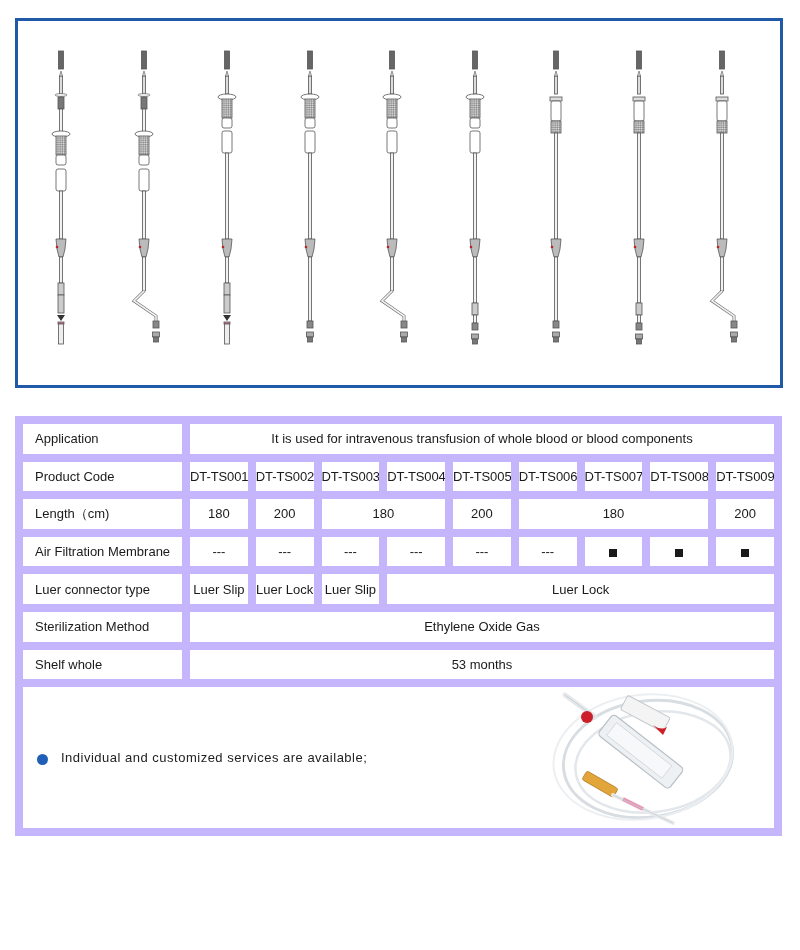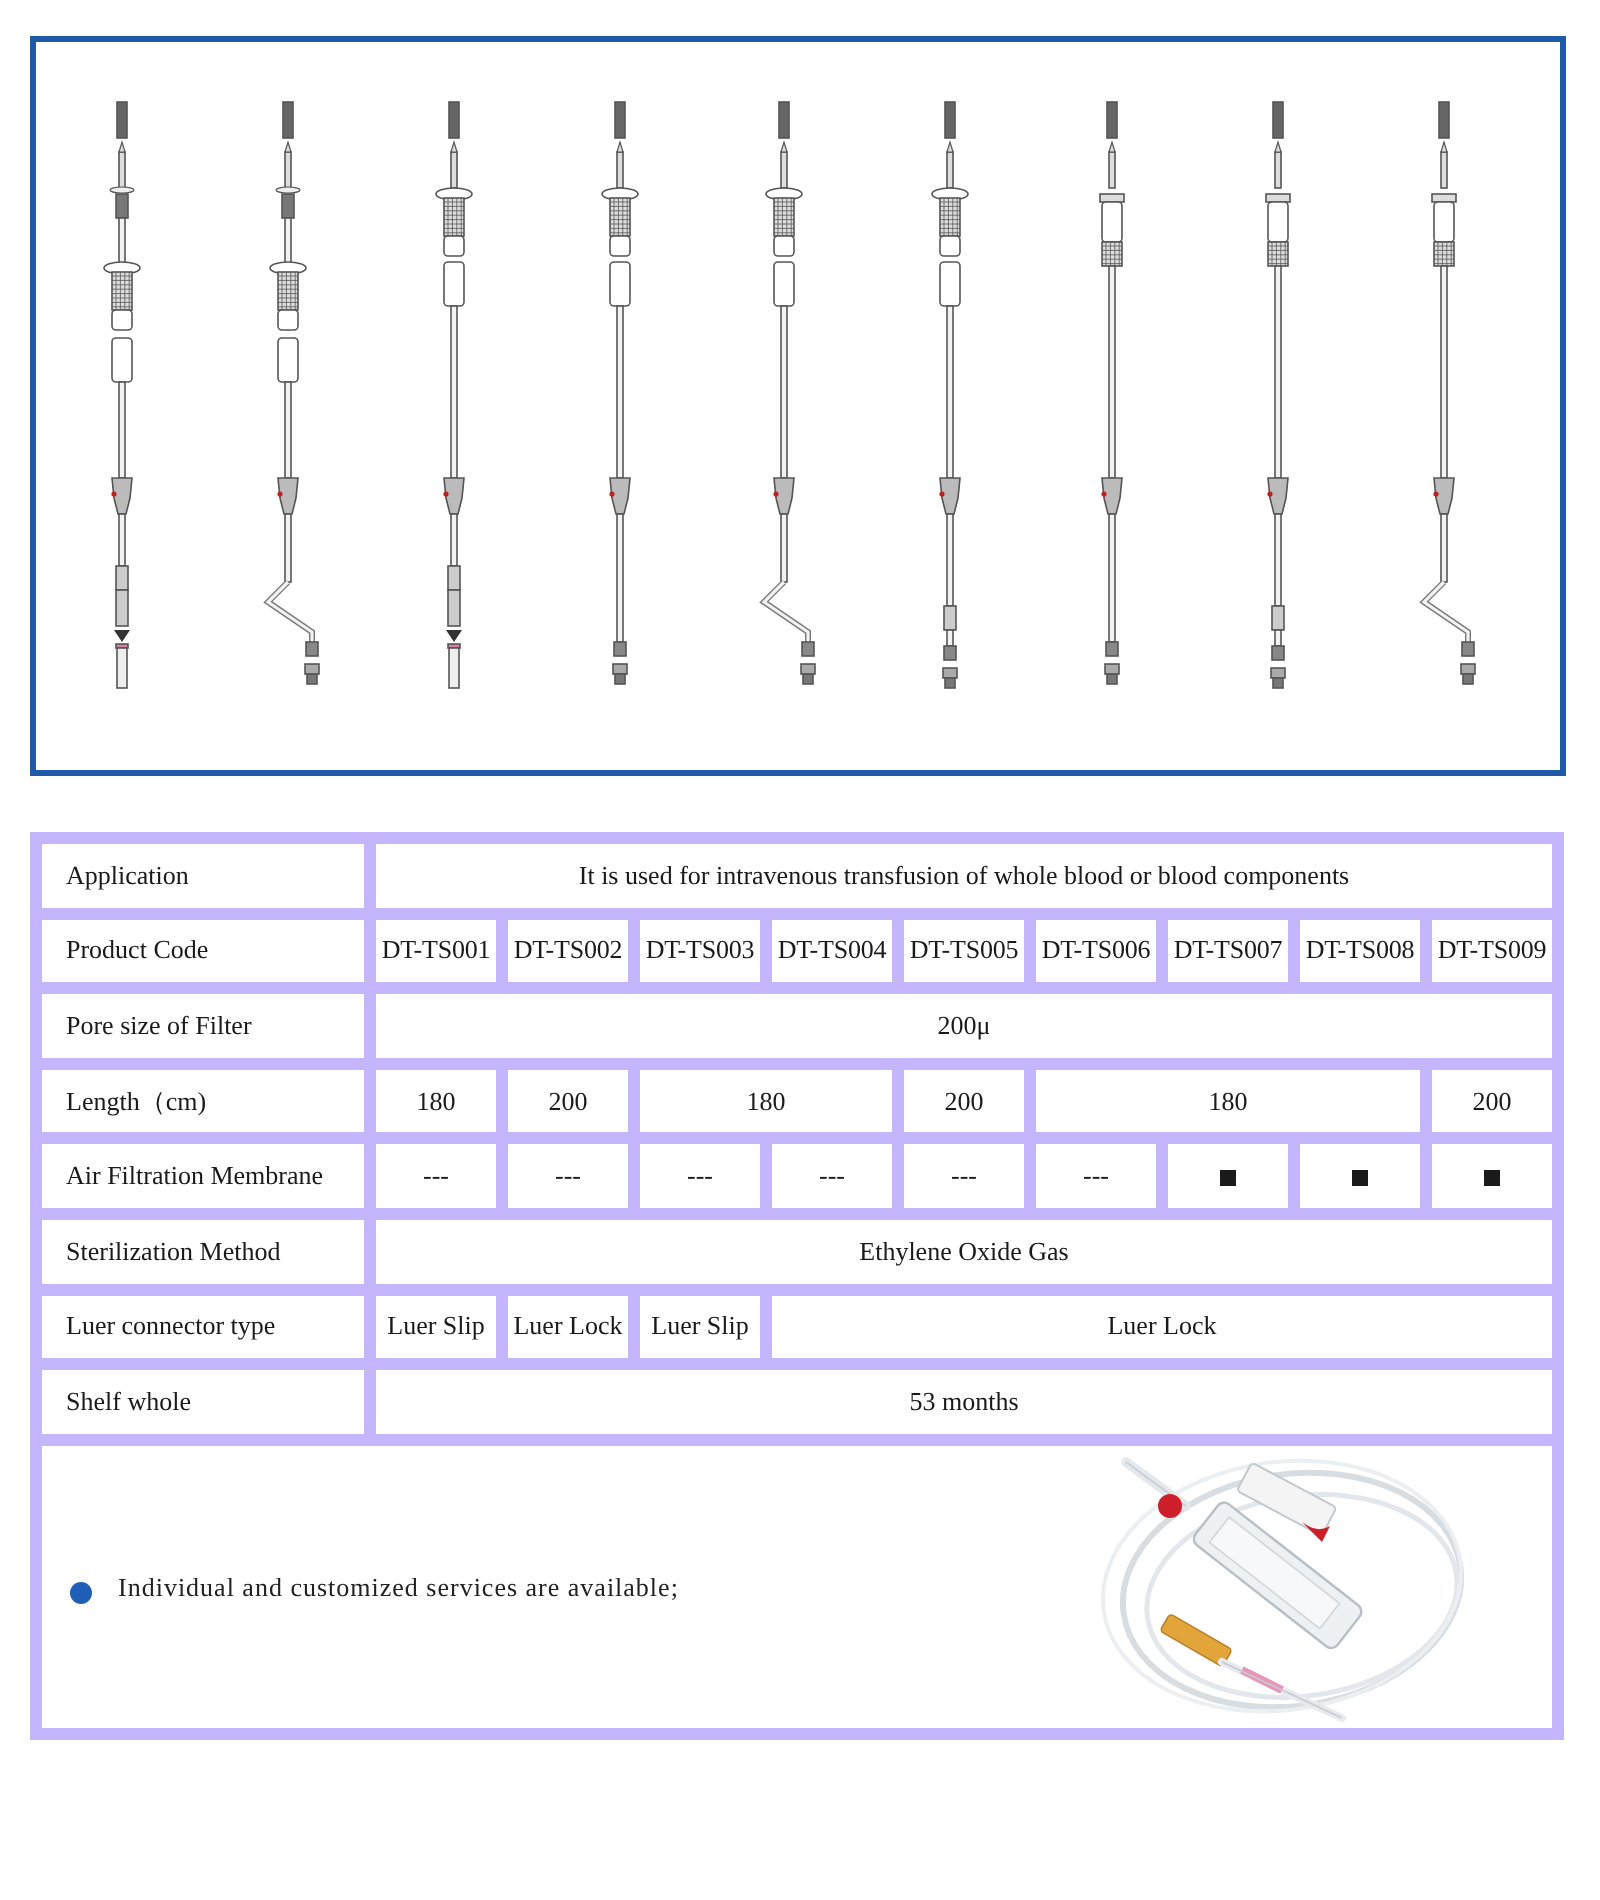--- a/index.html
+++ b/index.html
@@ -8,22 +8,22 @@
     position: absolute; left: 15px; top: 18px; width: 762px; height: 364px;
     border: 3px solid #1e5aa8; background: #ffffff;
   }
   #drawing-panel svg { position: absolute; left: 0; top: 0; }
   #spec-table {
     position: absolute; left: 15px; top: 416px; width: 767px;
     border-collapse: collapse; table-layout: fixed;
     font-size: 13px;
   }
   #spec-table td {
-    border: 6px solid #c4b5fd; padding: 0; text-align: center; vertical-align: middle;
-    white-space: nowrap; overflow: hidden; font-family: Liberation Serif, serif;
+    border: 8px solid #c4b5fd; padding: 0; text-align: center; vertical-align: middle;
+    white-space: nowrap; overflow: hidden;
   }
   #spec-table td.label { text-align: left; padding-left: 12px; }
   #spec-table tr.r { height: 37.6px; }
   #spec-table td.code { font-size: 13px; letter-spacing: -0.1px; }
   .sq { display: inline-block; width: 8px; height: 8px; background: #1a1a1a; vertical-align: middle; }
   #bottom-cell { height: 141px; position: relative; }
   .bullet-row { position: absolute; left: 14px; top: 63px; display: flex; align-items: flex-end; }
   .bullet-dot { width: 11px; height: 11px; border-radius: 50%; background: #1f5fb8; margin-right: 13px; }
   .bullet-text { font-size: 13px; letter-spacing: 0.5px; color: #222; }
   #product-photo { position: absolute; left: 520px; top: 0px; }
@@ -320,24 +320,20 @@
         <td colspan="1" class="code">DT-TS002</td>
         <td colspan="1" class="code">DT-TS003</td>
         <td colspan="1" class="code">DT-TS004</td>
         <td colspan="1" class="code">DT-TS005</td>
         <td colspan="1" class="code">DT-TS006</td>
         <td colspan="1" class="code">DT-TS007</td>
         <td colspan="1" class="code">DT-TS008</td>
         <td colspan="1" class="code">DT-TS009</td>
       </tr>
       <tr class="r">
-        <td class="label">Pore size of Filter</td>
-        <td colspan="9">200μ</td>
-      </tr>
-      <tr class="r">
         <td class="label">Length（cm)</td>
         <td colspan="1">180</td>
         <td colspan="1">200</td>
         <td colspan="2">180</td>
         <td colspan="1">200</td>
         <td colspan="3">180</td>
         <td colspan="1">200</td>
       </tr>
       <tr class="r">
         <td class="label">Air Filtration Membrane</td>
@@ -345,29 +341,29 @@
         <td colspan="1">---</td>
         <td colspan="1">---</td>
         <td colspan="1">---</td>
         <td colspan="1">---</td>
         <td colspan="1">---</td>
         <td colspan="1"><span class="sq"></span></td>
         <td colspan="1"><span class="sq"></span></td>
         <td colspan="1"><span class="sq"></span></td>
       </tr>
       <tr class="r">
-        <td class="label">Sterilization Method</td>
-        <td colspan="9">Ethylene Oxide Gas</td>
-      </tr>
-      <tr class="r">
         <td class="label">Luer connector type</td>
         <td colspan="1">Luer Slip</td>
         <td colspan="1">Luer Lock</td>
         <td colspan="1">Luer Slip</td>
         <td colspan="6">Luer Lock</td>
+      </tr>
+      <tr class="r">
+        <td class="label">Sterilization Method</td>
+        <td colspan="9">Ethylene Oxide Gas</td>
       </tr>
       <tr class="r">
         <td class="label">Shelf whole</td>
         <td colspan="9">53 months</td>
       </tr>
     </tbody>
   <tfoot>
     <tr>
       <td colspan="10" id="bottom-cell">
         <div class="bullet-row">

